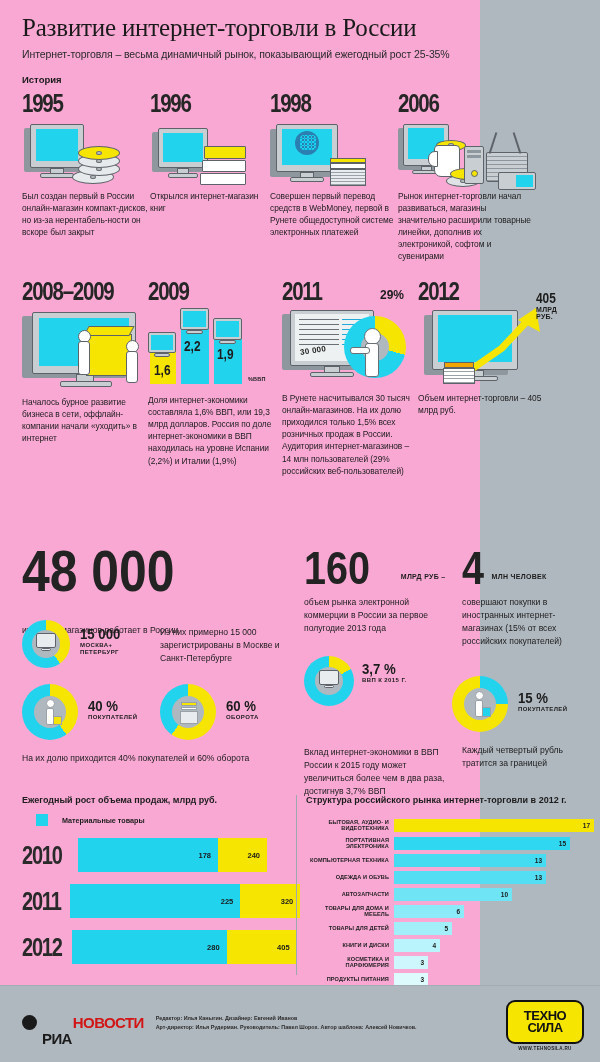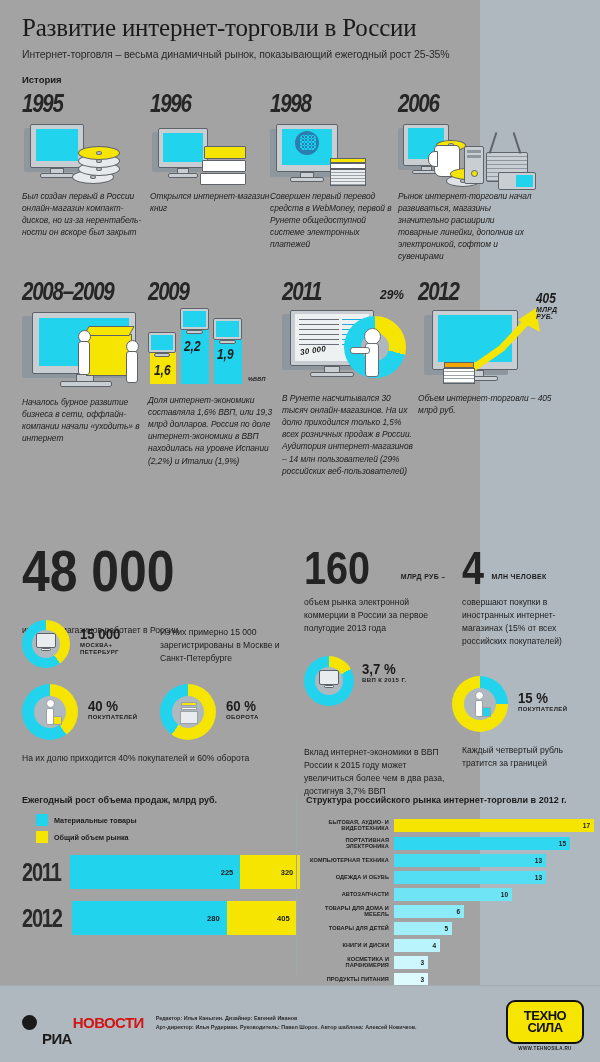--- a/index.html
+++ b/index.html
@@ -4,35 +4,35 @@
 <style>
   * { box-sizing: border-box; margin: 0; padding: 0; }
   body {
     width: 600px; height: 1062px;
     background: #b0b8bf;
     font-family: "Liberation Sans", sans-serif;
     color: #1c1c1c;
     overflow: hidden;
     position: relative;
   }
-  .page { width: 480px; height: 1062px; position: relative; background: #a3a3a3; }
+  .page { width: 480px; height: 1062px; position: relative; background: #f9a8d4; }
 
   
   .hdr { padding: 14px 22px 0 22px; }
   .hdr h1 {
     font-family: "Liberation Serif", serif;
     font-size: 25px; font-weight: 400; letter-spacing: -0.2px;
     color: #1a1a1a; line-height: 1.1;
   }
   .hdr .sub { font-size: 10.5px; margin-top: 6px; color: #2a2a2a; letter-spacing: -0.1px;}
 
   .sect-title { font-size: 9.5px; font-weight: bold; padding: 0 22px; margin-top: 14px; color:#1a1a1a;}
 
   
-  .hist { display: flex; padding: 6px 20px 0 22px; font-style: italic; }
+  .hist { display: flex; padding: 6px 20px 0 22px; }
   .hcell { position: relative; }
   .yr {
     font-family: "Liberation Sans", sans-serif;
     font-weight: bold; font-size: 25px; letter-spacing: -1.5px;
     color: #262626; line-height: 1; transform: scaleX(0.82); transform-origin: left center;
   }
   .art { height: 72px; position: relative; margin-top: 2px; }
   .desc { font-size: 8.4px; line-height: 1.45; color: #1c1c1c; letter-spacing: -0.05px; }
 
   
@@ -65,21 +65,21 @@
     transform: scaleX(0.86); transform-origin:left center;
   }
   .unit { font-size:7px; font-weight:bold; letter-spacing:0.3px; }
   .stat-l { font-size:8.6px; line-height:1.5; }
 
   .dlabel-n { font-weight:bold; font-size:15px; transform:scaleX(0.88); transform-origin:left; line-height:1;}
   .dlabel-s { font-size:6px; font-weight:bold; letter-spacing:0.4px; margin-top:1px;}
 
   
   .chart-title { font-size:9px; font-weight:bold; }
-  .legend-row { display:flex; align-items:center; gap:6px; margin-top:5px; }
+  .legend-row { display:flex; align-items:center; gap:14px; margin-top:5px; }
   .legend-sw { width:12px; height:12px; }
   .legend-tx { font-size:7.2px; font-weight:bold; }
   .yrlabel { font-weight:bold; font-size:25px; letter-spacing:-1.5px; color:#2a2a2a;
              transform:scaleX(0.8); transform-origin:left center; line-height:1;}
   .sbar { height:34px; display:flex; align-items:stretch; }
   .seg { position:relative; display:flex; align-items:center; justify-content:flex-end; }
   .seg span { font-size:7.5px; font-weight:bold; padding-right:7px; color:#1a1a1a;}
   .hbar-row { display:flex; align-items:center; height:16px; margin-bottom:1px; }
   .hbar-lab { width:88px; font-size:5.6px; font-weight:bold; text-align:right; padding-right:5px;
               line-height:1.15; letter-spacing:0.1px; color:#1d1d1d;}
@@ -417,26 +417,33 @@
   </div>
   <div class="stat-l" style="position:absolute;left:462px;top:744px;width:130px;">Каждый четвертый рубль тратится за границей</div>
 
   <div style="position:absolute;left:22px;top:795px;width:270px;">
     <div class="chart-title">Ежегодный рост объема продаж, млрд руб.</div>
     <div style="margin-top:9px;margin-left:14px;">
       <div class="legend-row">
         <div class="legend-sw" style="background:#22d3ee;"></div>
         <div class="legend-tx">Материальные товары</div>
       </div>
-      <div class="legend-row">
-        <div class="legend-sw" style="background:#f5e500;"></div>
-        <div class="legend-tx">Общий объем рынка</div>
-      </div>
-    </div>
-
+    </div>
+
+    <div style="display:flex;align-items:center;margin-top:12px;">
+      <div class="yrlabel" style="width:56px;">2010</div>
+      <div class="sbar" style="flex:1;">
+        <div class="seg" style="width:140px;background:#22d3ee;">
+          <span>178</span>
+        </div>
+        <div class="seg" style="width:49px;background:#f5e500;">
+          <span>240</span>
+        </div>
+      </div>
+    </div>
 
     <div style="display:flex;align-items:center;margin-top:12px;">
       <div class="yrlabel" style="width:56px;">2011</div>
       <div class="sbar" style="flex:1;">
         <div class="seg" style="width:170px;background:#22d3ee;">
           <span>225</span>
         </div>
         <div class="seg" style="width:60px;background:#f5e500;">
           <span>320</span>
         </div>

